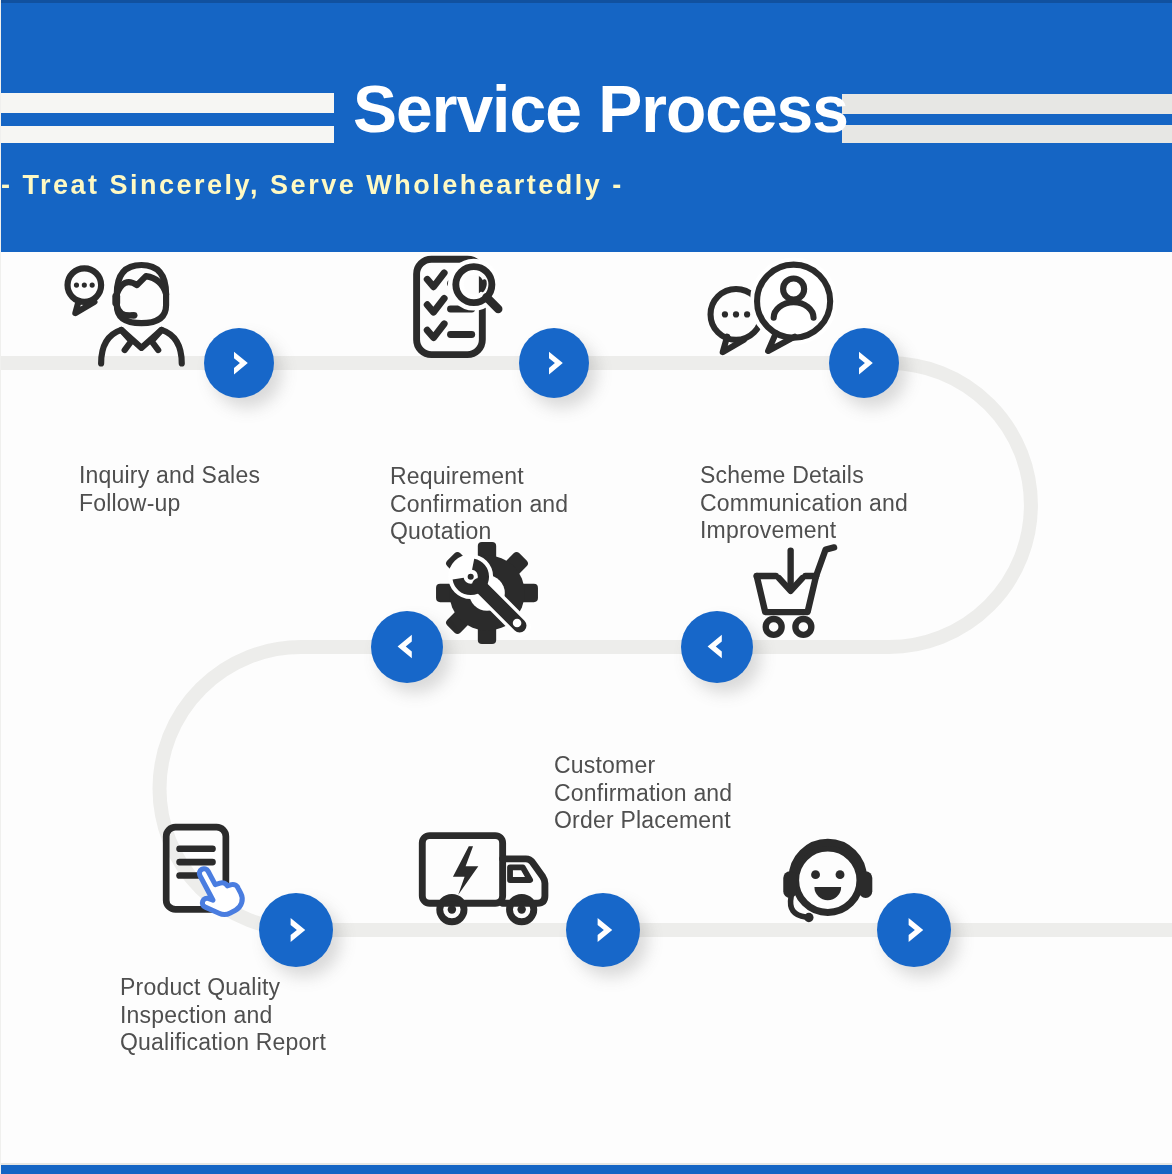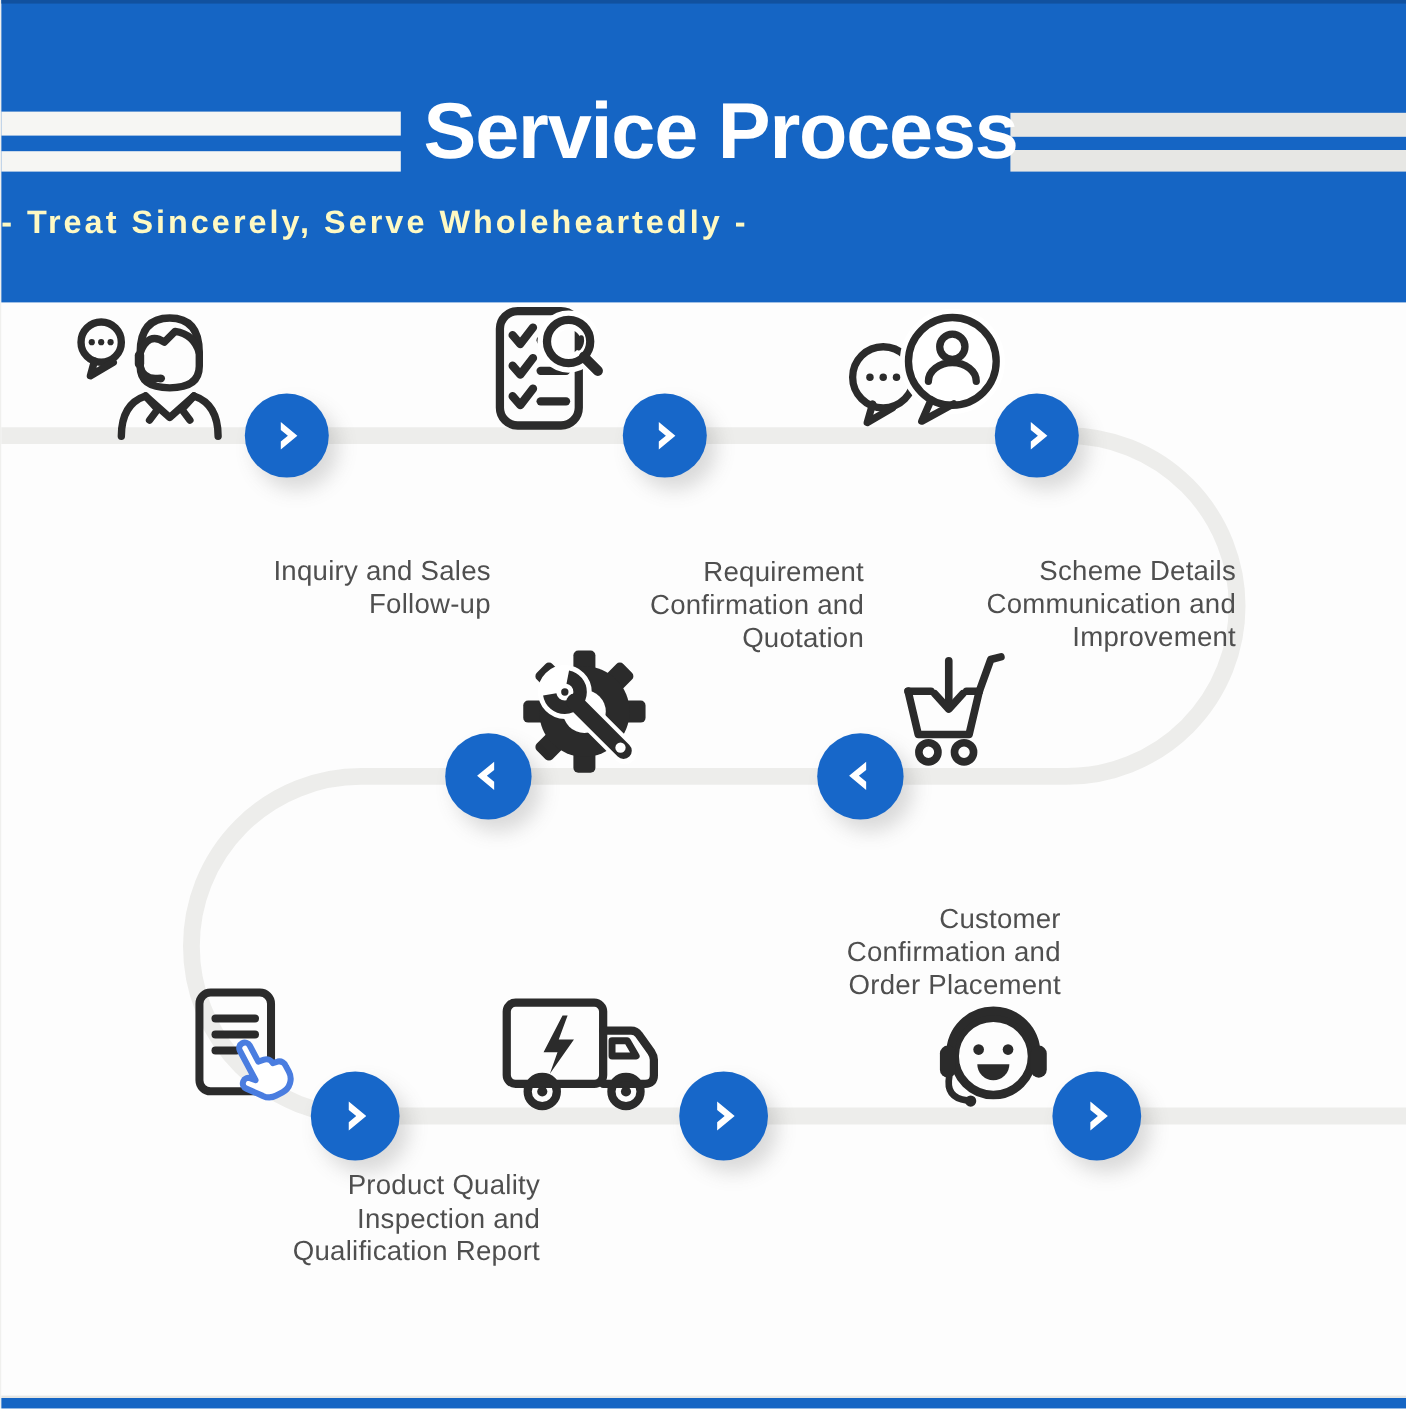--- a/index.html
+++ b/index.html
@@ -46,21 +46,21 @@
   .i1{left:58px;top:256px;width:138px;height:112px;}
   .i2{left:405px;top:252px;width:106px;height:114px;}
   .i3{left:704px;top:252px;width:144px;height:116px;}
   .i4{left:433px;top:540px;width:106px;height:106px;}
   .i5{left:742px;top:540px;width:108px;height:106px;}
   .i6{left:158px;top:820px;width:108px;height:112px;}
   .i7{left:416px;top:824px;width:148px;height:112px;}
   .i8{left:760px;top:822px;width:128px;height:112px;}
   .step-label{
     position:absolute;z-index:2;transform:translateX(-50%);
-    width:330px;text-align:right;white-space:pre-line;
+    width:330px;text-align:left;white-space:pre-line;
     color:#4f4f4f;font-size:23px;line-height:27.5px;letter-spacing:0.2px;
   }
   .t1{left:243px;top:462px;}
   .t2{left:554px;top:463px;}
   .t3{left:864px;top:462px;}
   .t4{left:718px;top:752px;}
   .t5{left:405px;top:748px;}
   .t6{left:284px;top:974px;}
   .t7{left:606px;top:1030px;}
   .t8{left:922px;top:1030px;}

